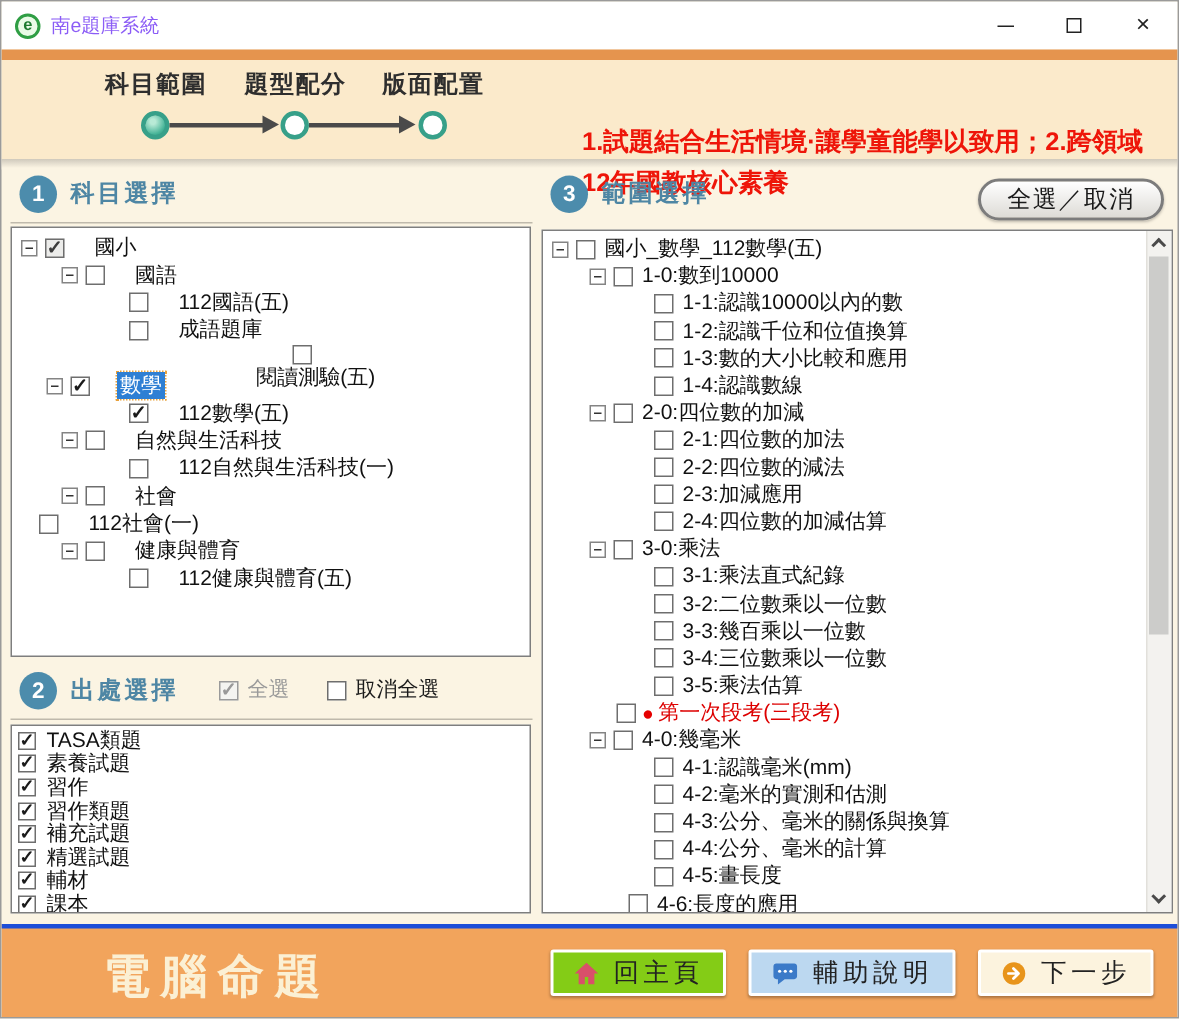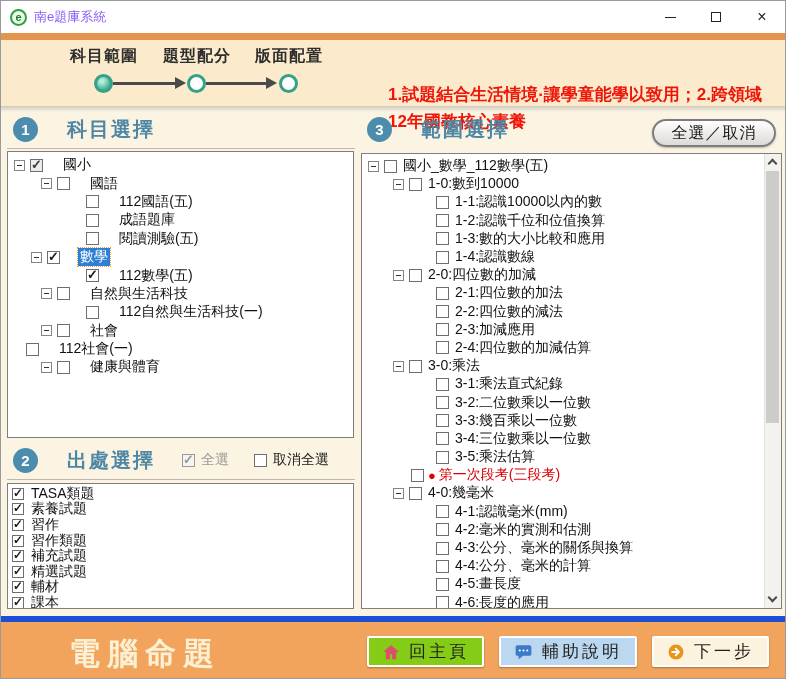--- a/index.html
+++ b/index.html
@@ -32,21 +32,21 @@
   .stepcircle.active { background:radial-gradient(circle at 38% 32%, #b8ead6 15%, #45B397 70%, #2e9077); }
   .arrowline { position:absolute; top:42px; height:3px; background:#4a4a4a; }
   .arrowhead { position:absolute; top:37px; width:0; height:0;
     border-top:6.5px solid transparent; border-bottom:6.5px solid transparent; border-left:11px solid #4a4a4a; }
   .notice { position:absolute; left:387px; top:41px; width:398px; overflow:hidden;
     font-size:17px; line-height:27px; font-weight:bold; color:#EE1509; white-space:nowrap; }
   
   .sechead { position:absolute; display:flex; align-items:center; gap:9px; height:28px; }
   .numcircle { width:25px; height:25px; border-radius:50%; background:#4C8CAC; color:#fff;
     font-size:15px; font-weight:bold; display:flex; align-items:center; justify-content:center; flex:none; }
-  .ptitle { font-size:20px; font-weight:bold; color:#4E86A4; letter-spacing:2px;margin-left:20px; }
+  .ptitle { font-size:16px; font-weight:bold; color:#4E86A4; letter-spacing:2px; }
   .sec-underline { position:absolute; height:1px; background:#BFB9AC; }
   
   .whitebox { position:absolute; background:#fff; border:1px solid #7E7E7E; overflow:hidden; }
   
   .trow { display:flex; align-items:center; font-size:14px; color:#111; white-space:nowrap; }
   .t-left .trow { height:18.4px; }
   .t-right .trow { height:18.2px; }
   .expander { width:11px; height:11px; border:1px solid #848484; background:#fff; position:relative;
     margin-right:5px; flex:none; }
   .expander::after { content:""; position:absolute; left:2px; top:4px; width:5px; height:1px; background:#333; }
@@ -84,21 +84,21 @@
   .scrollbar { position:absolute; right:0; top:0; bottom:0; width:17px; background:#F3F2EF;
     border-left:1px solid #E2E0DB; }
   .sb-btn { position:absolute; left:0; width:16px; height:17px; }
   .sb-btn.up { top:0; } .sb-btn.down { bottom:0; }
   .chev { position:absolute; left:4px; width:7px; height:7px; border-top:2px solid #4a4a4a; border-right:2px solid #4a4a4a; }
   .chev.up { top:6px; transform:rotate(-45deg); }
   .chev.down { top:3px; transform:rotate(135deg); }
   .sb-thumb { position:absolute; left:1px; right:2px; top:17px; height:252px; background:#CCCCCA; }
   
   .footer { position:absolute; left:0; right:0; bottom:0; height:62px; background:#F2A45C;
-    border-top:6px solid #1d4ed8; }
+    border-top:3px solid #1d4ed8; }
   .brand { position:absolute; left:68px; top:11px; font-size:31px; font-weight:bold; color:#FBF0D4;
     letter-spacing:7px; }
   .fbtns { position:absolute; right:16px; top:14px; display:flex; gap:15px; }
   .fbtn { height:31px; padding:0 13px; display:flex; align-items:center; gap:9px;
     border:2px solid #ffffff; border-radius:2px; box-shadow:0 1px 2px rgba(0,0,0,.3);
     font-size:17px; color:#222; letter-spacing:3px; }
   .fbtn.pink { background:#84cc16; }
   .fbtn.blue { background:#BCD8F0; }
   .fbtn.cream { background:#FCF3DE; }
   .fbtn svg { flex:none; }
@@ -163,59 +163,64 @@
       <div class="trow" style="padding-left: 60px;">
         <span class="expander-ph"></span>
         <span class="cb unchecked"></span>
         <span class="tlabel">112國語(五)</span>
       </div>
       <div class="trow" style="padding-left: 60px;">
         <span class="expander-ph"></span>
         <span class="cb unchecked"></span>
         <span class="tlabel">成語題庫</span>
       </div>
+      <div class="trow" style="padding-left: 60px; flex-direction: column;">
+        <span class="expander-ph"></span>
+        <span class="cb unchecked"></span>
+        <span class="tlabel">閱讀測驗(五)</span>
+      </div>
+      <div class="trow" style="padding-left: 23px;">
+        <span class="expander"></span>
+        <span class="cb checked"></span>
+        <span class="tlabel sel">數學</span>
+      </div>
       <div class="trow" style="padding-left: 60px;">
         <span class="expander-ph"></span>
-        <span class="cb unchecked"></span>
-        <span class="tlabel">閱讀測驗(五)</span>
-      </div>
-      <div class="trow" style="padding-left: 23px;">
-        <span class="expander"></span>
-        <span class="cb checked"></span>
-        <span class="tlabel sel">數學</span>
+        <span class="cb checked"></span>
+        <span class="tlabel">112數學(五)</span>
+      </div>
+      <div class="trow" style="padding-left: 33px;">
+        <span class="expander"></span>
+        <span class="cb unchecked"></span>
+        <span class="tlabel">自然與生活科技</span>
       </div>
       <div class="trow" style="padding-left: 60px;">
         <span class="expander-ph"></span>
-        <span class="cb checked"></span>
-        <span class="tlabel">112數學(五)</span>
+        <span class="cb unchecked"></span>
+        <span class="tlabel">112自然與生活科技(一)</span>
       </div>
       <div class="trow" style="padding-left: 33px;">
         <span class="expander"></span>
         <span class="cb unchecked"></span>
-        <span class="tlabel">自然與生活科技</span>
+        <span class="tlabel">社會</span>
+      </div>
+      <div class="trow" style="">
+        <span class="expander-ph"></span>
+        <span class="cb unchecked"></span>
+        <span class="tlabel">112社會(一)</span>
+      </div>
+      <div class="trow" style="padding-left: 33px;">
+        <span class="expander"></span>
+        <span class="cb unchecked"></span>
+        <span class="tlabel">健康與體育</span>
       </div>
       <div class="trow" style="padding-left: 60px;">
         <span class="expander-ph"></span>
         <span class="cb unchecked"></span>
-        <span class="tlabel">112自然與生活科技(一)</span>
-      </div>
-      <div class="trow" style="padding-left: 33px;">
-        <span class="expander"></span>
-        <span class="cb unchecked"></span>
-        <span class="tlabel">社會</span>
-      </div>
-      <div class="trow" style="">
-        <span class="expander-ph"></span>
-        <span class="cb unchecked"></span>
-        <span class="tlabel">112社會(一)</span>
-      </div>
-      <div class="trow" style="padding-left: 33px;">
-        <span class="expander"></span>
-        <span class="cb unchecked"></span>
-        <span class="tlabel">健康與體育</span>
+        <span class="tlabel">112健康與體育(五)</span>
       </div>
     </div>
 
   <div class="sechead" style="left:12px;top:445px">
     <span class="numcircle">2</span>
     <span class="ptitle">出處選擇</span>
     <span class="hcheck" style="margin-left:18px">
       <span class="cb disabled-checked"></span>
       <span class="lab-gray">全選</span>
     </span>
@@ -381,21 +386,21 @@
         <div class="trow" style="padding-left: 56px;">
           <span class="expander-ph"></span>
           <span class="cb unchecked"></span>
           <span class="tlabel">4-4:公分、毫米的計算</span>
         </div>
         <div class="trow" style="padding-left: 56px;">
           <span class="expander-ph"></span>
           <span class="cb unchecked"></span>
           <span class="tlabel">4-5:畫長度</span>
         </div>
-        <div class="trow" style="padding-left: 56px; align-items: center;">
+        <div class="trow" style="padding-left: 39px; align-items: center;">
           <span class="expander-ph"></span>
           <span class="cb unchecked"></span>
           <span class="tlabel">4-6:長度的應用</span>
         </div>
       </div>
     <div class="scrollbar">
       <div class="sb-btn up">
           <i class="chev up"></i>
         </div>
       <div class="sb-thumb"></div>

